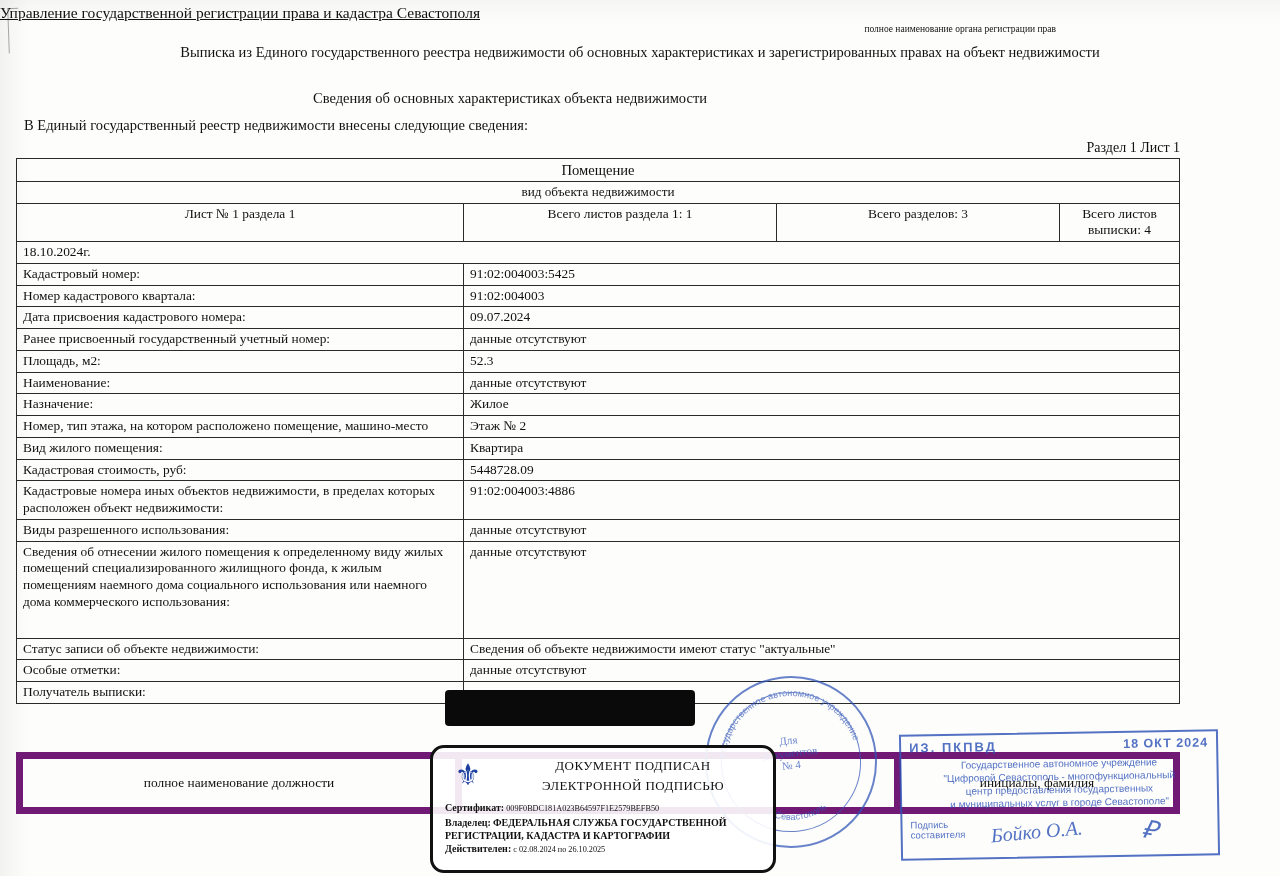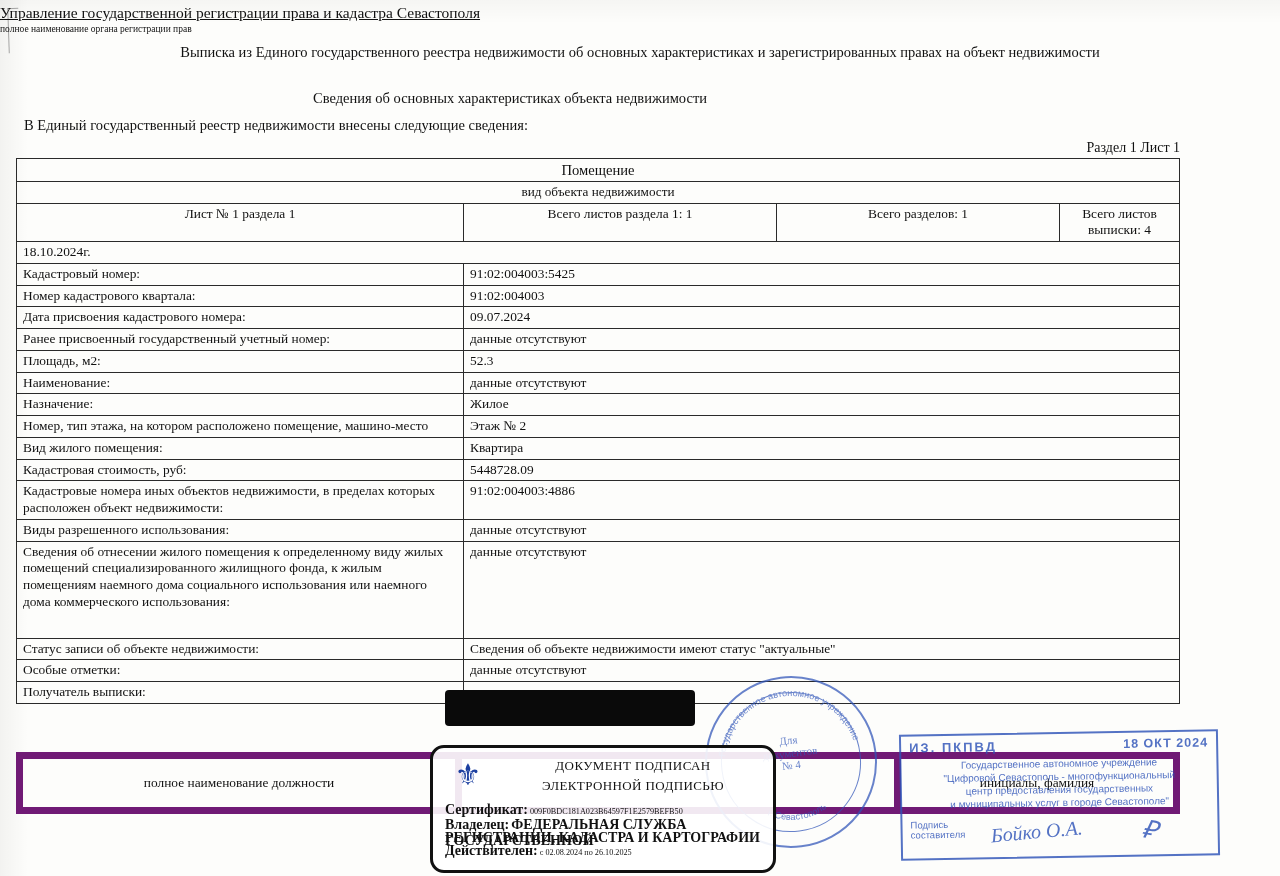--- a/index.html
+++ b/index.html
@@ -48,22 +48,22 @@
     left: 0;
     width: 1280px;
     text-align: left;
     font-size: 15.5px;
     text-decoration: underline;
   }
   .doc-subtitle {
     position: absolute;
     top: 24px;
     left: 0;
-    width: 1280px;
-    text-align: left;
+    width: 1056px;
+    text-align: right;
     font-size: 9.5px;
   }
   .doc-line2 {
     position: absolute;
     top: 44px;
     left: 0;
     width: 1280px;
     text-align: center;
     font-size: 14.5px;
   }
@@ -161,21 +161,21 @@
     position: absolute; left: 70px; top: 10px; width: 260px;
     text-align: center; font-size: 13px; letter-spacing: .4px;
   }
   .esign .t2 {
     position: absolute; left: 70px; top: 30px; width: 260px;
     text-align: center; font-size: 13px; letter-spacing: .4px;
   }
   .esign .l {
     position: absolute; left: 12px; width: 320px; font-size: 8.2px;
   }
-  .esign .l b { font-size: 14px; }
+  .esign .l b { font-size: 10px; }
   .esign .l3 { top: 54px; }
   .esign .l4 { top: 69px; }
   .esign .l5 { top: 82px; }
   .esign .l6 { top: 95px; }
 
   
   .round-stamp {
     position: absolute;
     left: 705px;
     top: 676px;
@@ -266,21 +266,21 @@
     <tbody>
         <tr>
       <td class="center obj-type-name" colspan="4">Помещение</td>
     </tr>
     <tr>
       <td class="center obj-type-sub" colspan="4">вид объекта недвижимости</td>
     </tr>
     <tr>
       <td class="center" style="width:282px">Лист № 1 раздела 1</td>
       <td class="center" style="width:300px">Всего листов раздела 1: 1</td>
-      <td class="center" style="width:270px">Всего разделов: 1</td>
+      <td class="center" style="width:270px">Всего разделов: 3</td>
       <td class="center">Всего листов выписки: 4</td>
     </tr>
     <tr>
       <td colspan="4">18.10.2024г.</td>
     </tr>
 
     <tr>
       <td class="label" colspan="1">Кадастровый номер:</td>
       <td colspan="3">91:02:004003:5425</td>
     </tr>

